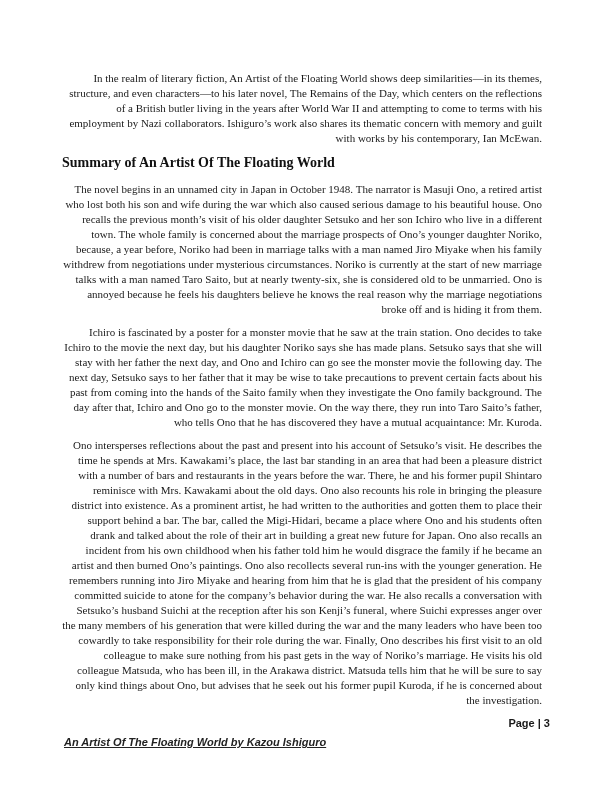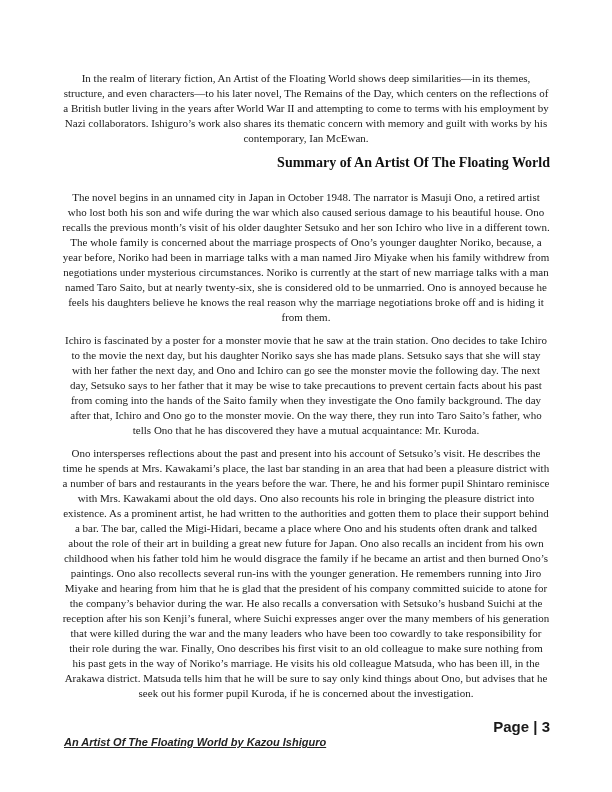--- a/index.html
+++ b/index.html
@@ -19,37 +19,37 @@
     color: #1a1a1a;
     box-sizing: border-box;
   }
   .content {
     position: absolute;
     top: 71px;
     left: 62px;
     width: 488px;
   }
   .content p.body-para {
-    margin: 0 0 8px 0;
-    text-align: center;
+    margin: 0 8px 8px 0;
+    text-align: right;
   }
   h1.section-heading {
     font-family: "Liberation Serif", serif;
     font-size: 14px;
     font-weight: bold;
-    text-align: right;
-    margin: 8px 0 18px 0;
+    text-align: left;
+    margin: 8px 0 10px 0;
     line-height: 18px;
     color: #111111;
   }
   .page-number {
-    margin-top: 18px;
+    margin-top: 8px;
     text-align: right;
     font-family: "Liberation Sans", sans-serif;
-    font-size: 15px;
+    font-size: 11px;
     font-weight: bold;
     color: #1a1a1a;
   }
   .doc-footer {
     position: absolute;
     top: 735px;
     left: 64px;
     width: 486px;
     font-family: "Liberation Sans", sans-serif;
     font-size: 11px;

